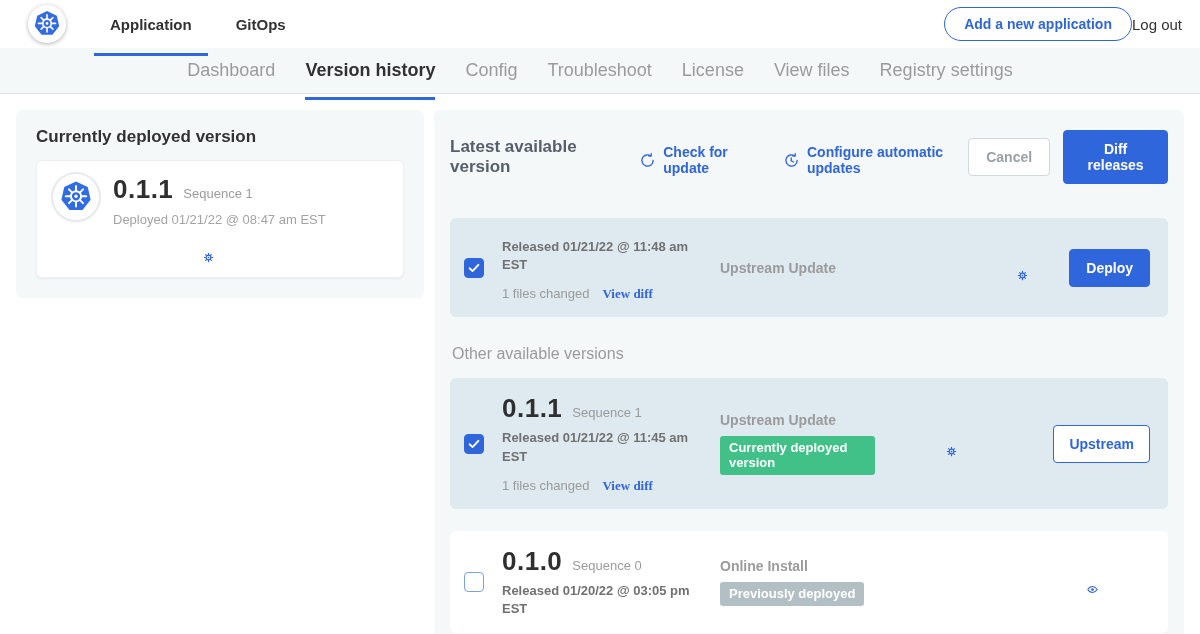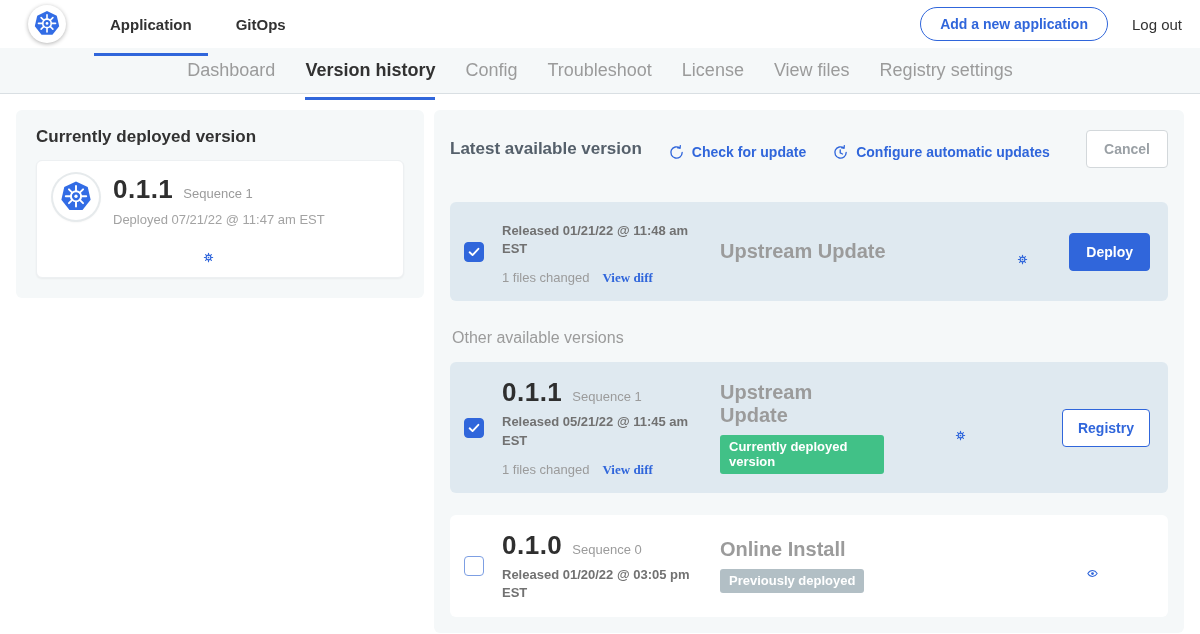--- a/index.html
+++ b/index.html
@@ -11,21 +11,21 @@
   }
   
   .topbar { height:48px; display:flex; align-items:center; padding:0 18px 0 28px; background:#fff; }
   .logo-circle { width:38px; height:38px; border-radius:50%; background:#fff;
     box-shadow:0 1px 4px rgba(0,0,0,.3); display:flex; align-items:center; justify-content:center;
     margin-right:28px; flex:0 0 auto; }
   .logo-circle svg { width:30px; height:30px; }
   .top-tab { height:64px; display:flex; align-items:center; padding:0 16px; font-size:15px;
     font-weight:700; color:#323232; cursor:pointer; margin-right:12px; }
   .top-tab.active { box-shadow: inset 0 -3px 0 #3066db; }
-  .topbar-right { margin-left:auto; display:flex; align-items:center; gap:24px; }
+  .topbar-right { margin-left:auto; display:flex; align-items:center; }
   .add-app-btn { background:#fff; border:1px solid #3066db; color:#3066db; font-weight:700;
     font-size:14px; padding:8px 19px; border-radius:18px; cursor:pointer; font-family:inherit; }
   .logout { font-size:15px; color:#323232; cursor:pointer; }
   
   .subnav { height:46px; background:#f5f8f9; border-bottom:1px solid #d9dfe3;
     display:flex; align-items:center; justify-content:center; }
   .subnav-item { margin:0 15px; height:59px; display:flex; align-items:center;
     font-size:18px; color:#9b9b9b; cursor:pointer; }
   .subnav-item.active { color:#323232; font-weight:700; box-shadow: inset 0 -3px 0 #3066db; }
   
@@ -70,21 +70,21 @@
   .row-check { width:20px; height:20px; border-radius:4px; margin-right:18px; flex:0 0 auto;
     background:#fff; border:1px solid #7d9fe3; cursor:pointer; }
   .row-check.checked { background:#3066db; border-color:#3066db; }
   .row-check svg { width:14px; height:14px; display:block; margin:2px auto; }
   .row-version { flex:0 0 212px; }
   .row-released { font-size:13px; font-weight:700; color:#717171; margin-top:5px;
     line-height:1.4; white-space:pre-line; }
   .row-files { display:flex; gap:13px; font-size:13px; color:#9b9b9b; margin-top:12px; }
   .view-diff { color:#3066db; font-weight:700; cursor:pointer;font-family:Liberation Serif, serif; }
   .row-source { flex:1 1 auto; padding-left:6px; }
-  .source-label { font-size:20px; font-weight:700; color:#9b9b9b; }
+  .source-label { font-size:14px; font-weight:700; color:#9b9b9b; }
   .badge { display:inline-block; margin-top:8px; padding:4px 9px 5px; border-radius:3px;
     color:#fff; font-size:13px; font-weight:700; }
   .badge.green { background:#41c187; }
   .badge.gray  { background:#b2bfc5; }
   .row-actions { display:flex; align-items:center; gap:31px; margin-left:auto; padding-right:2px; }
   svg { overflow:visible; }
 </style>
 </head>
 <body>
 
@@ -197,21 +197,21 @@
       <div class="k8s-badge">
         <svg>
             <use href="#sym-k8s"></use>
           </svg>
       </div>
       <div>
         <div class="vline">
           <span class="version-num">0.1.1</span>
           <span class="seq-label">Sequence 1</span>
         </div>
-        <div class="deployed-at">Deployed 07/21/22 @ 11:47 am EST</div>
+        <div class="deployed-at">Deployed 01/21/22 @ 08:47 am EST</div>
         <div class="icon-row">
           <span class="action-icon">
             <svg class="main">
                 <use href="#sym-checklist"></use>
               </svg>
             </span>
           <span class="action-icon">
             <svg class="main">
                 <use href="#sym-logs"></use>
               </svg>
@@ -240,20 +240,21 @@
         <span>Check for update</span>
       </span>
       <span class="link-btn">
         <svg>
             <use href="#sym-autoupdate"></use>
           </svg>
         <span>Configure automatic updates</span>
       </span>
       <span class="header-spacer"></span>
       <button class="cancel-btn">Cancel</button>
+      <button class="primary-btn">Diff releases</button>
     </div>
 
     <div class="version-row selected">
       <div class="row-check checked">
         <svg>
             <use href="#sym-check"></use>
           </svg>
       </div>
       <div class="row-version">
         <div class="row-released">Released 01/21/22 @ 11:48 am
@@ -290,21 +291,21 @@
       <div class="row-check checked">
         <svg>
             <use href="#sym-check"></use>
           </svg>
       </div>
       <div class="row-version">
         <div class="vline">
           <span class="version-num">0.1.1</span>
           <span class="seq-label">Sequence 1</span>
         </div>
-        <div class="row-released">Released 05/21/22 @ 11:45 am
+        <div class="row-released">Released 01/21/22 @ 11:45 am
 EST</div>
         <div class="row-files">
           <span>1 files changed</span>
           <span class="view-diff">View diff</span>
         </div>
       </div>
       <div class="row-source">
         <div class="source-label">Upstream Update</div>
         <div class="badge green">Currently deployed version</div>
       </div>
@@ -320,21 +321,21 @@
             </svg>
             <svg class="sub">
               <use href="#sym-gear"></use>
             </svg>
           </span>
         <span class="action-icon">
           <svg class="main">
               <use href="#sym-logs"></use>
             </svg>
           </span>
-        <button class="outline-btn">Registry</button>
+        <button class="outline-btn">Upstream</button>
       </div>
     </div>
 
     <div class="version-row">
       <div class="row-check"></div>
       <div class="row-version">
         <div class="vline">
           <span class="version-num">0.1.0</span>
           <span class="seq-label">Sequence 0</span>
         </div>

